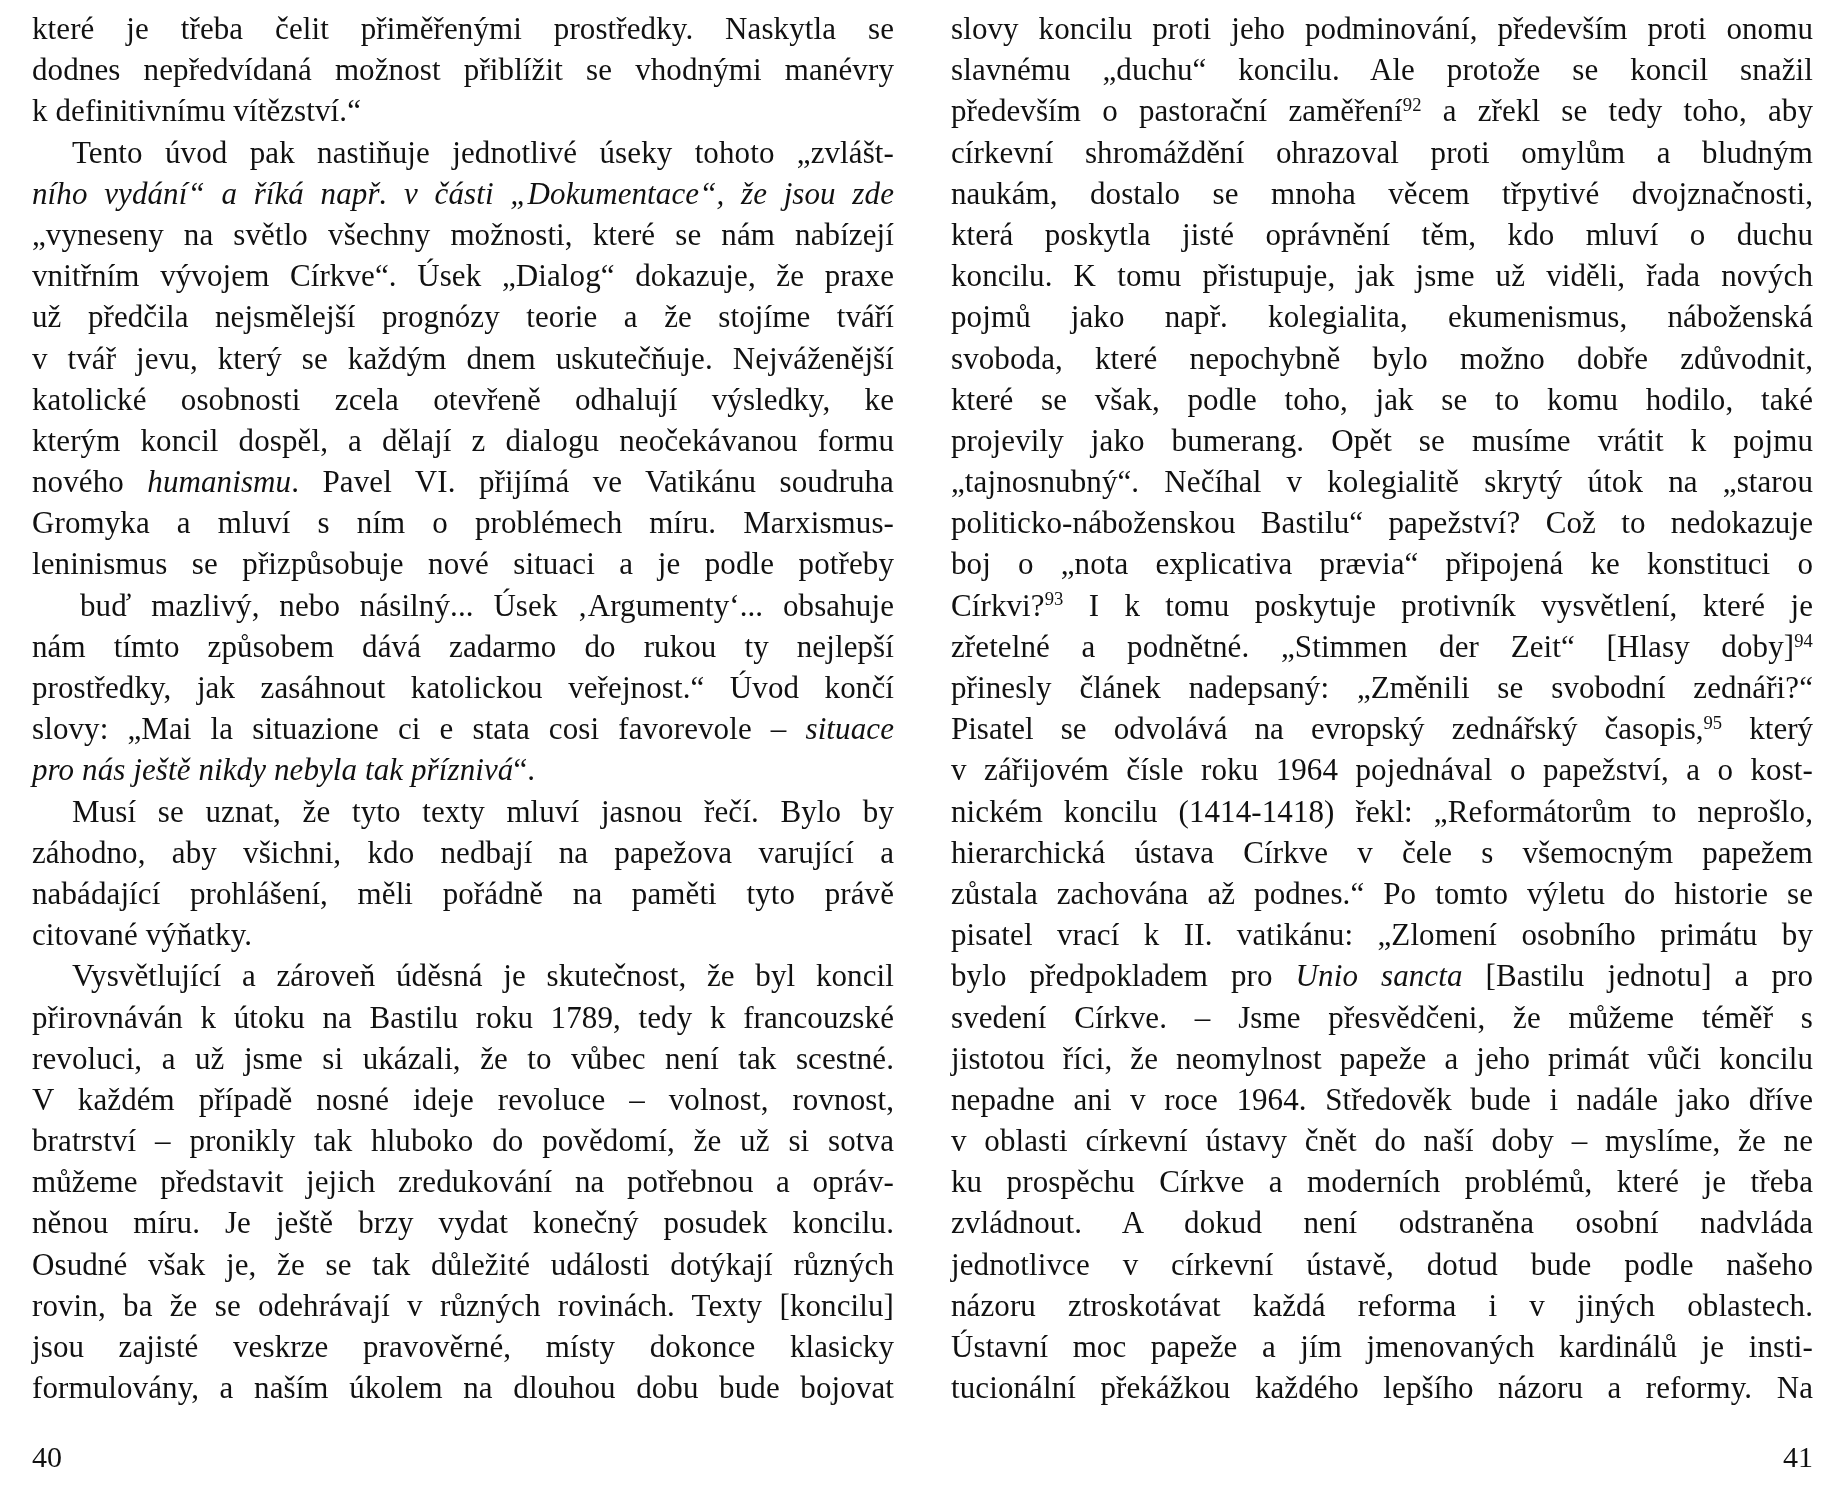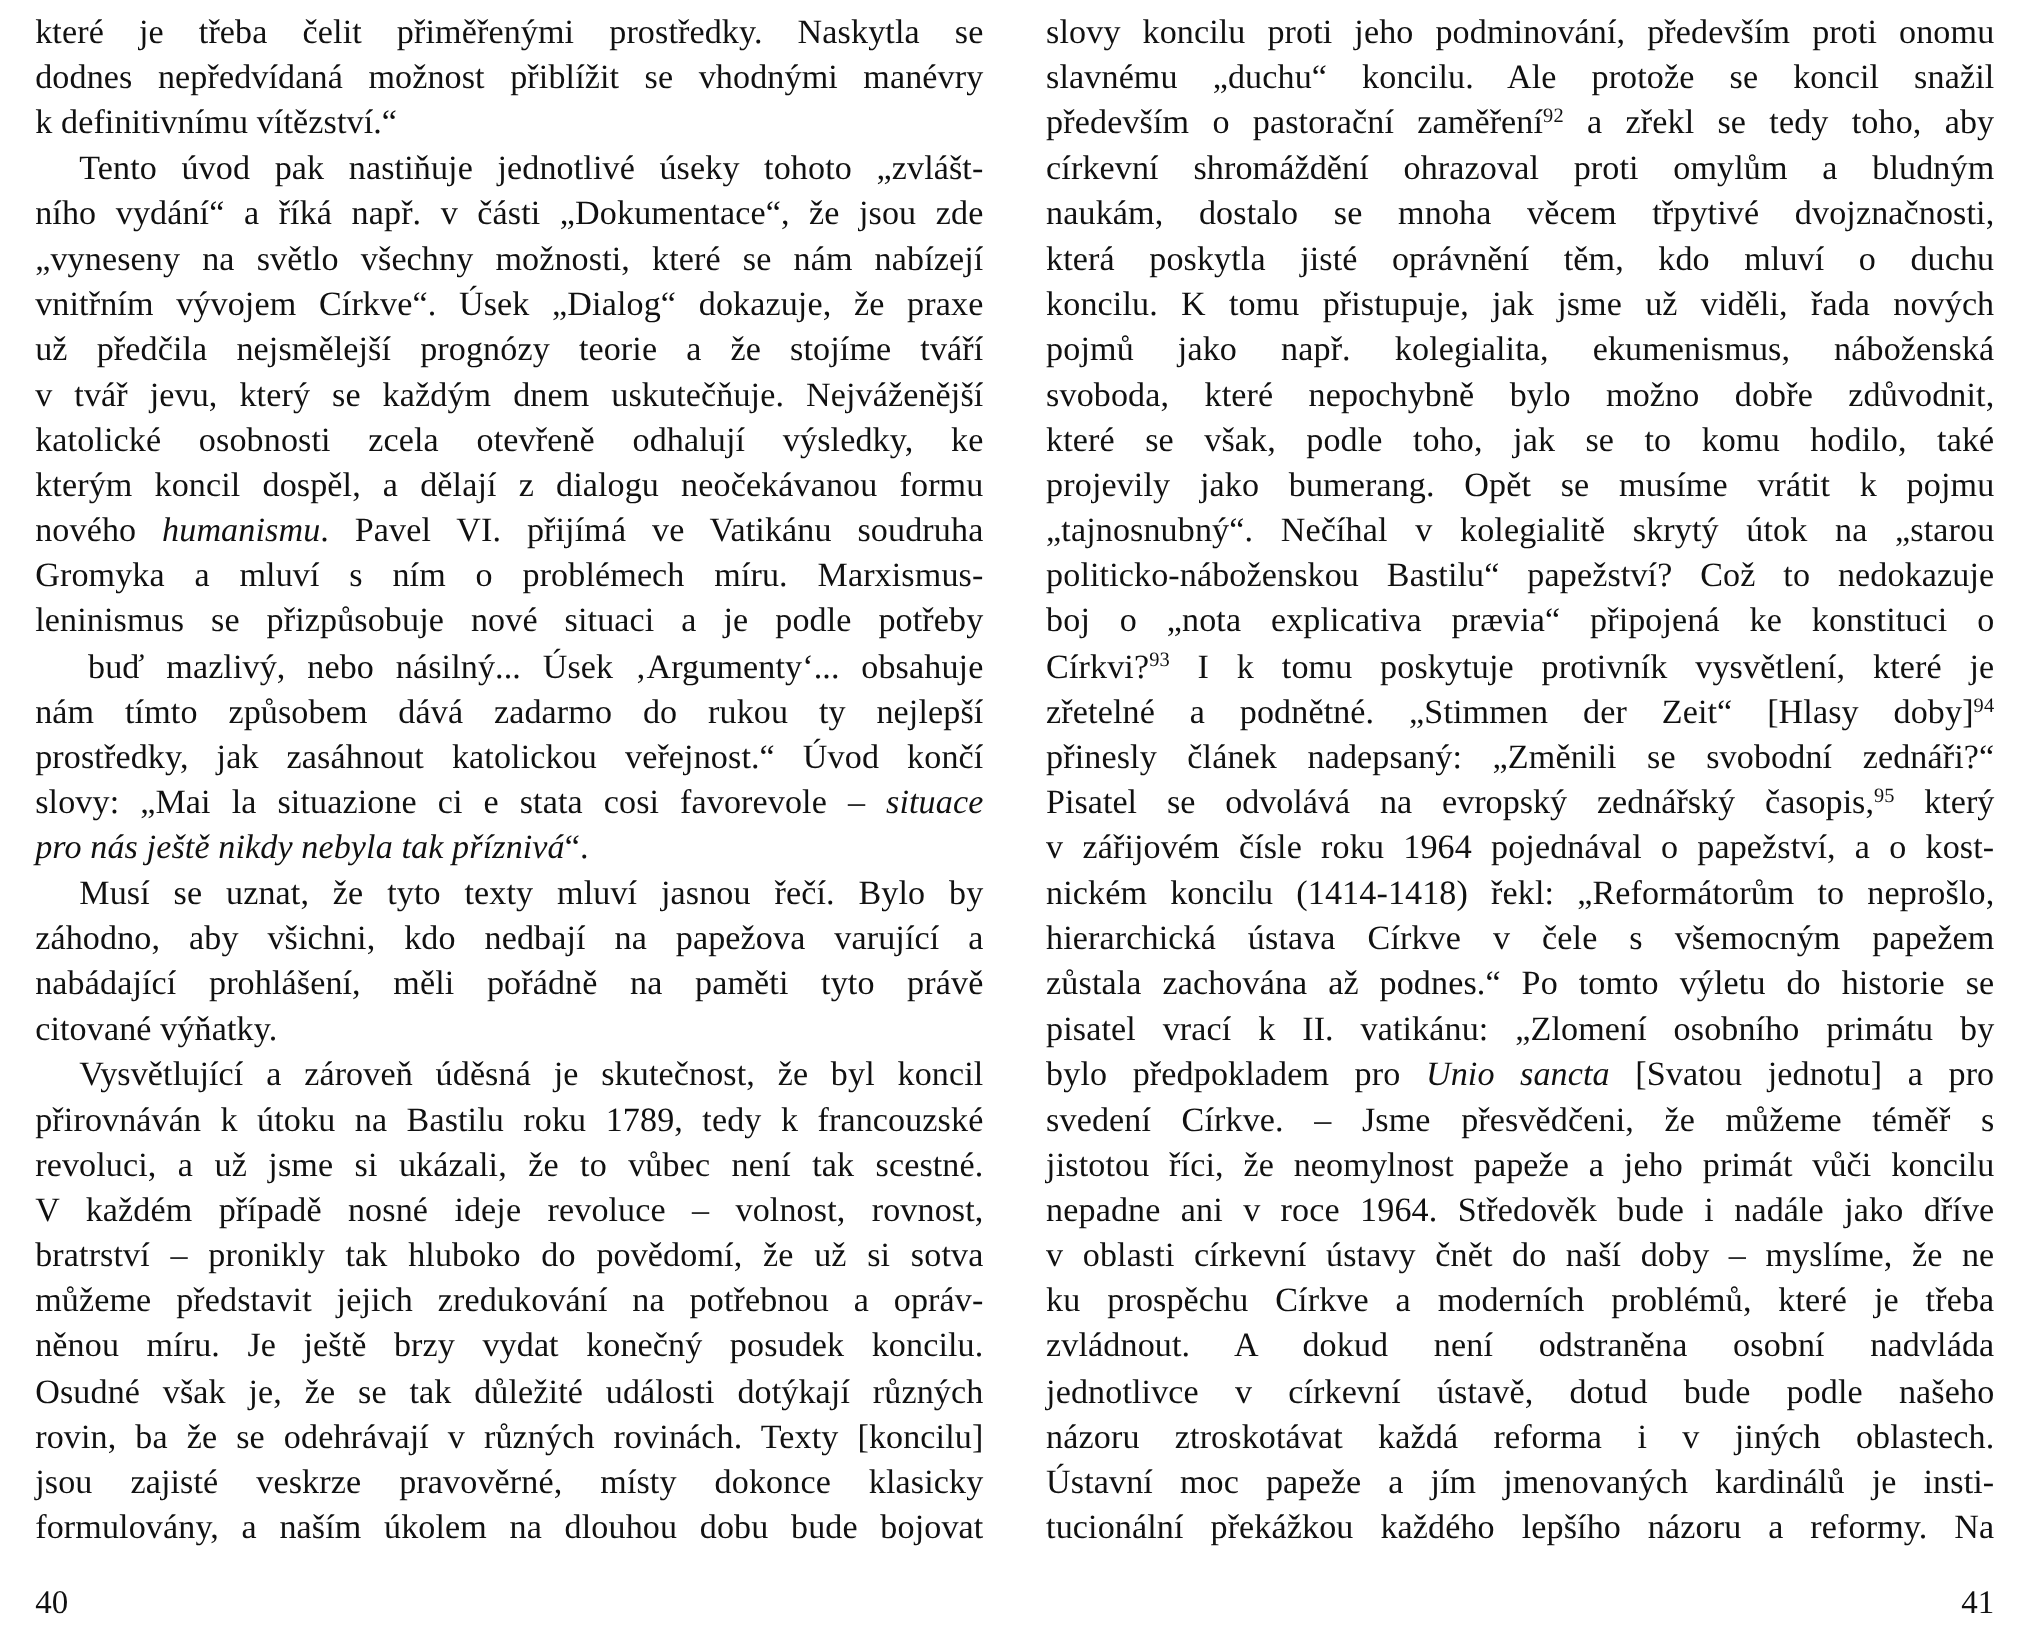--- a/index.html
+++ b/index.html
@@ -19,21 +19,21 @@
   .pagenum.right { left: 1783px; }
 </style>
 </head>
 <body>
 
 <div class="col left" id="col0">
     <div class="line" style="white-space: nowrap;">které je třeba čelit přiměřenými prostředky. Naskytla se</div>
     <div class="line" style="white-space: nowrap;">dodnes nepředvídaná možnost přiblížit se vhodnými manévry</div>
     <div class="line last">k definitivnímu vítězství.“</div>
     <div class="line indent" style="white-space: nowrap;">Tento úvod pak nastiňuje jednotlivé úseky tohoto „zvlášt-</div>
-    <div class="line" style="white-space: nowrap;">ního vydání“ a říká např. v části „Dokumentace“, že jsou zde</div>
+    <div class="line" style="white-space: nowrap; font-style: italic;">ního vydání“ a říká např. v části „Dokumentace“, že jsou zde</div>
     <div class="line" style="white-space: nowrap;">„vyneseny na světlo všechny možnosti, které se nám nabízejí</div>
     <div class="line" style="white-space: nowrap;">vnitřním vývojem Církve“. Úsek „Dialog“ dokazuje, že praxe</div>
     <div class="line" style="white-space: nowrap;">už předčila nejsmělejší prognózy teorie a že stojíme tváří</div>
     <div class="line" style="white-space: nowrap;">v tvář jevu, který se každým dnem uskutečňuje. Nejváženější</div>
     <div class="line" style="white-space: nowrap;">katolické osobnosti zcela otevřeně odhalují výsledky, ke</div>
     <div class="line" style="white-space: nowrap;">kterým koncil dospěl, a dělají z dialogu neočekávanou formu</div>
     <div class="line" style="white-space: nowrap; word-spacing: 0.00223214px;"><span>nového </span><span class="it">humanismu</span><span>. Pavel VI. přijímá ve Vatikánu soudruha</span></div>
     <div class="line" style="white-space: nowrap;">Gromyka a mluví s ním o problémech míru. Marxismus-</div>
     <div class="line" style="white-space: nowrap;">leninismus se přizpůsobuje nové situaci a je podle potřeby</div>
     <div class="line" style="white-space: nowrap; margin-left: 48px;">buď mazlivý, nebo násilný... Úsek ‚Argumenty‘... obsahuje</div>
@@ -74,21 +74,21 @@
     <div class="line" style="white-space: nowrap;">boj o „nota explicativa prævia“ připojená ke konstituci o</div>
     <div class="line" style="white-space: nowrap;"><span>Církvi?</span><sup>93</sup><span> I k tomu poskytuje protivník vysvětlení, které je</span></div>
     <div class="line" style="white-space: nowrap;"><span>zřetelné a podnětné. „Stimmen der Zeit“ [Hlasy doby]</span><sup>94</sup></div>
     <div class="line" style="white-space: nowrap;">přinesly článek nadepsaný: „Změnili se svobodní zednáři?“</div>
     <div class="line" style="white-space: nowrap; letter-spacing: -0.000269397px;"><span>Pisatel se odvolává na evropský zednářský časopis,</span><sup>95</sup><span> který</span></div>
     <div class="line" style="white-space: nowrap;">v zářijovém čísle roku 1964 pojednával o papežství, a o kost-</div>
     <div class="line" style="white-space: nowrap;">nickém koncilu (1414-1418) řekl: „Reformátorům to neprošlo,</div>
     <div class="line" style="white-space: nowrap;">hierarchická ústava Církve v čele s všemocným papežem</div>
     <div class="line" style="white-space: nowrap;">zůstala zachována až podnes.“ Po tomto výletu do historie se</div>
     <div class="line" style="white-space: nowrap;">pisatel vrací k II. vatikánu: „Zlomení osobního primátu by</div>
-    <div class="line" style="white-space: nowrap;"><span>bylo předpokladem pro </span><span class="it">Unio sancta</span><span> [Svatou jednotu] a pro</span></div>
+    <div class="line" style="white-space: nowrap;"><span>bylo předpokladem pro </span><span class="it">Unio sancta</span><span> [Bastilu jednotu] a pro</span></div>
     <div class="line" style="white-space: nowrap;">svedení Církve. – Jsme přesvědčeni, že můžeme téměř s</div>
     <div class="line" style="white-space: nowrap;">jistotou říci, že neomylnost papeže a jeho primát vůči koncilu</div>
     <div class="line" style="white-space: nowrap;">nepadne ani v roce 1964. Středověk bude i nadále jako dříve</div>
     <div class="line" style="white-space: nowrap;">v oblasti církevní ústavy čnět do naší doby – myslíme, že ne</div>
     <div class="line" style="white-space: nowrap;">ku prospěchu Církve a moderních problémů, které je třeba</div>
     <div class="line" style="white-space: nowrap;">zvládnout. A dokud není odstraněna osobní nadvláda</div>
     <div class="line" style="white-space: nowrap;">jednotlivce v církevní ústavě, dotud bude podle našeho</div>
     <div class="line" style="white-space: nowrap;">názoru ztroskotávat každá reforma i v jiných oblastech.</div>
     <div class="line" style="white-space: nowrap;">Ústavní moc papeže a jím jmenovaných kardinálů je insti-</div>
     <div class="line" style="white-space: nowrap;">tucionální překážkou každého lepšího názoru a reformy. Na</div>

